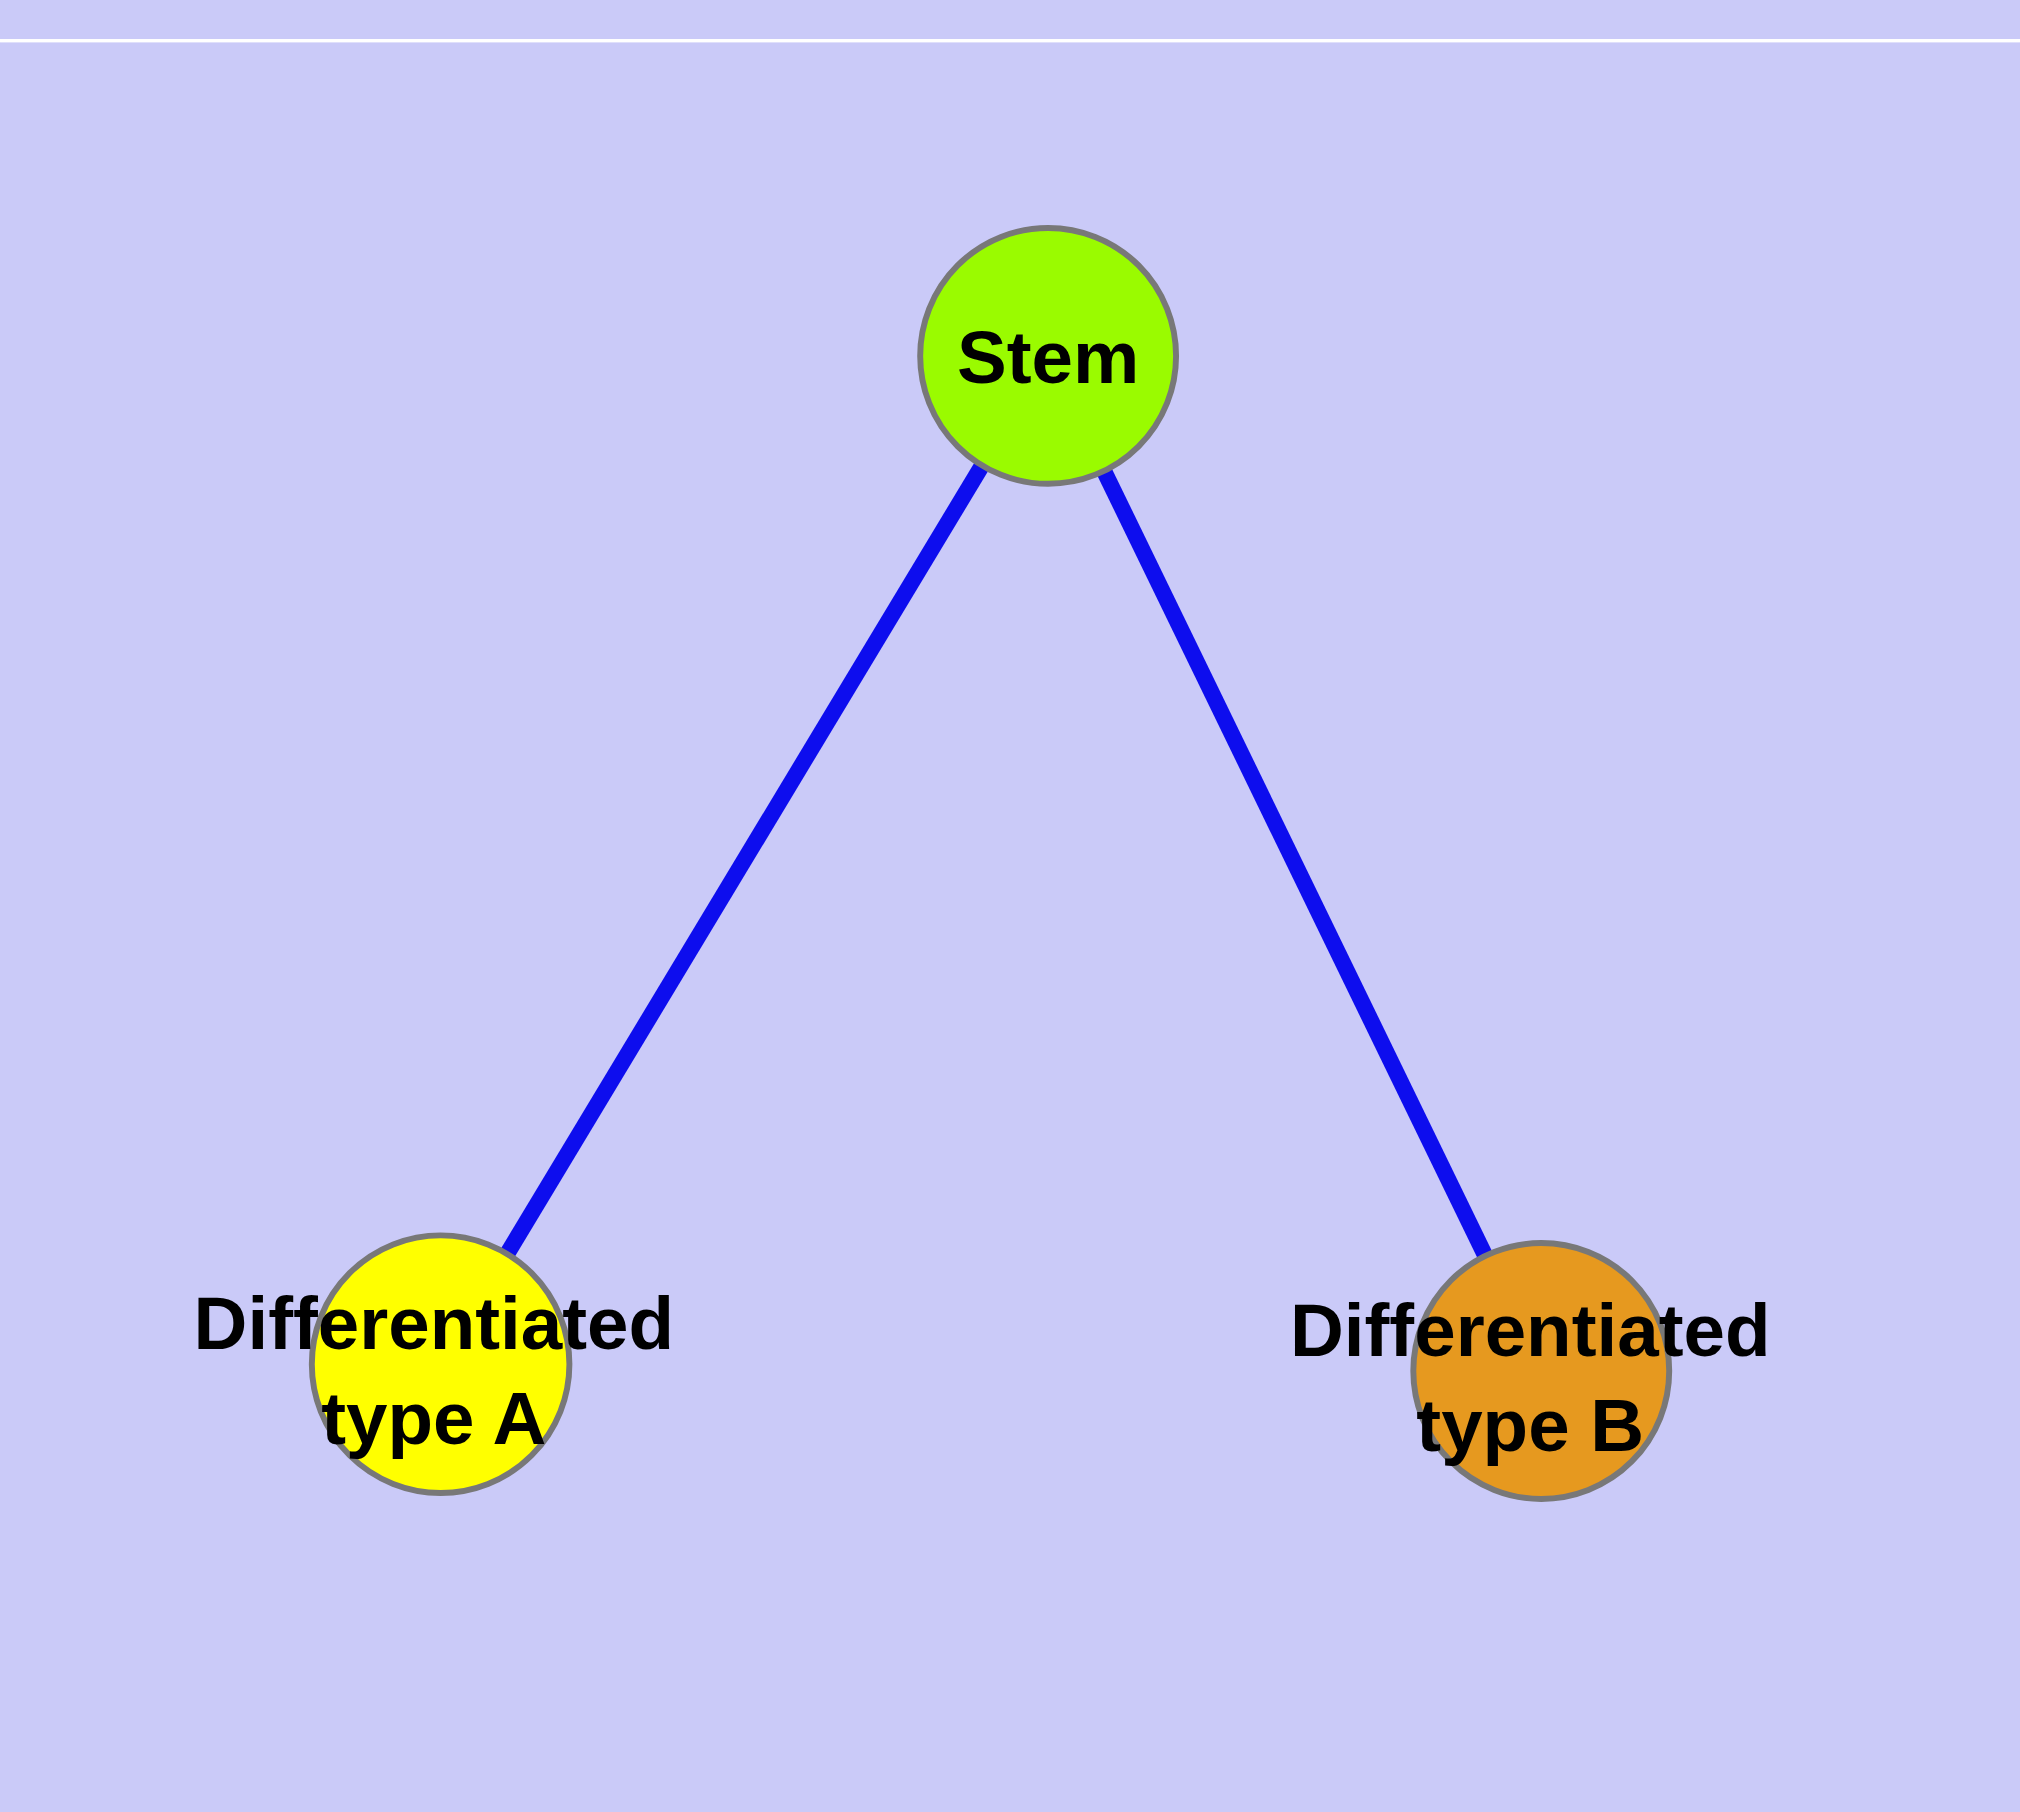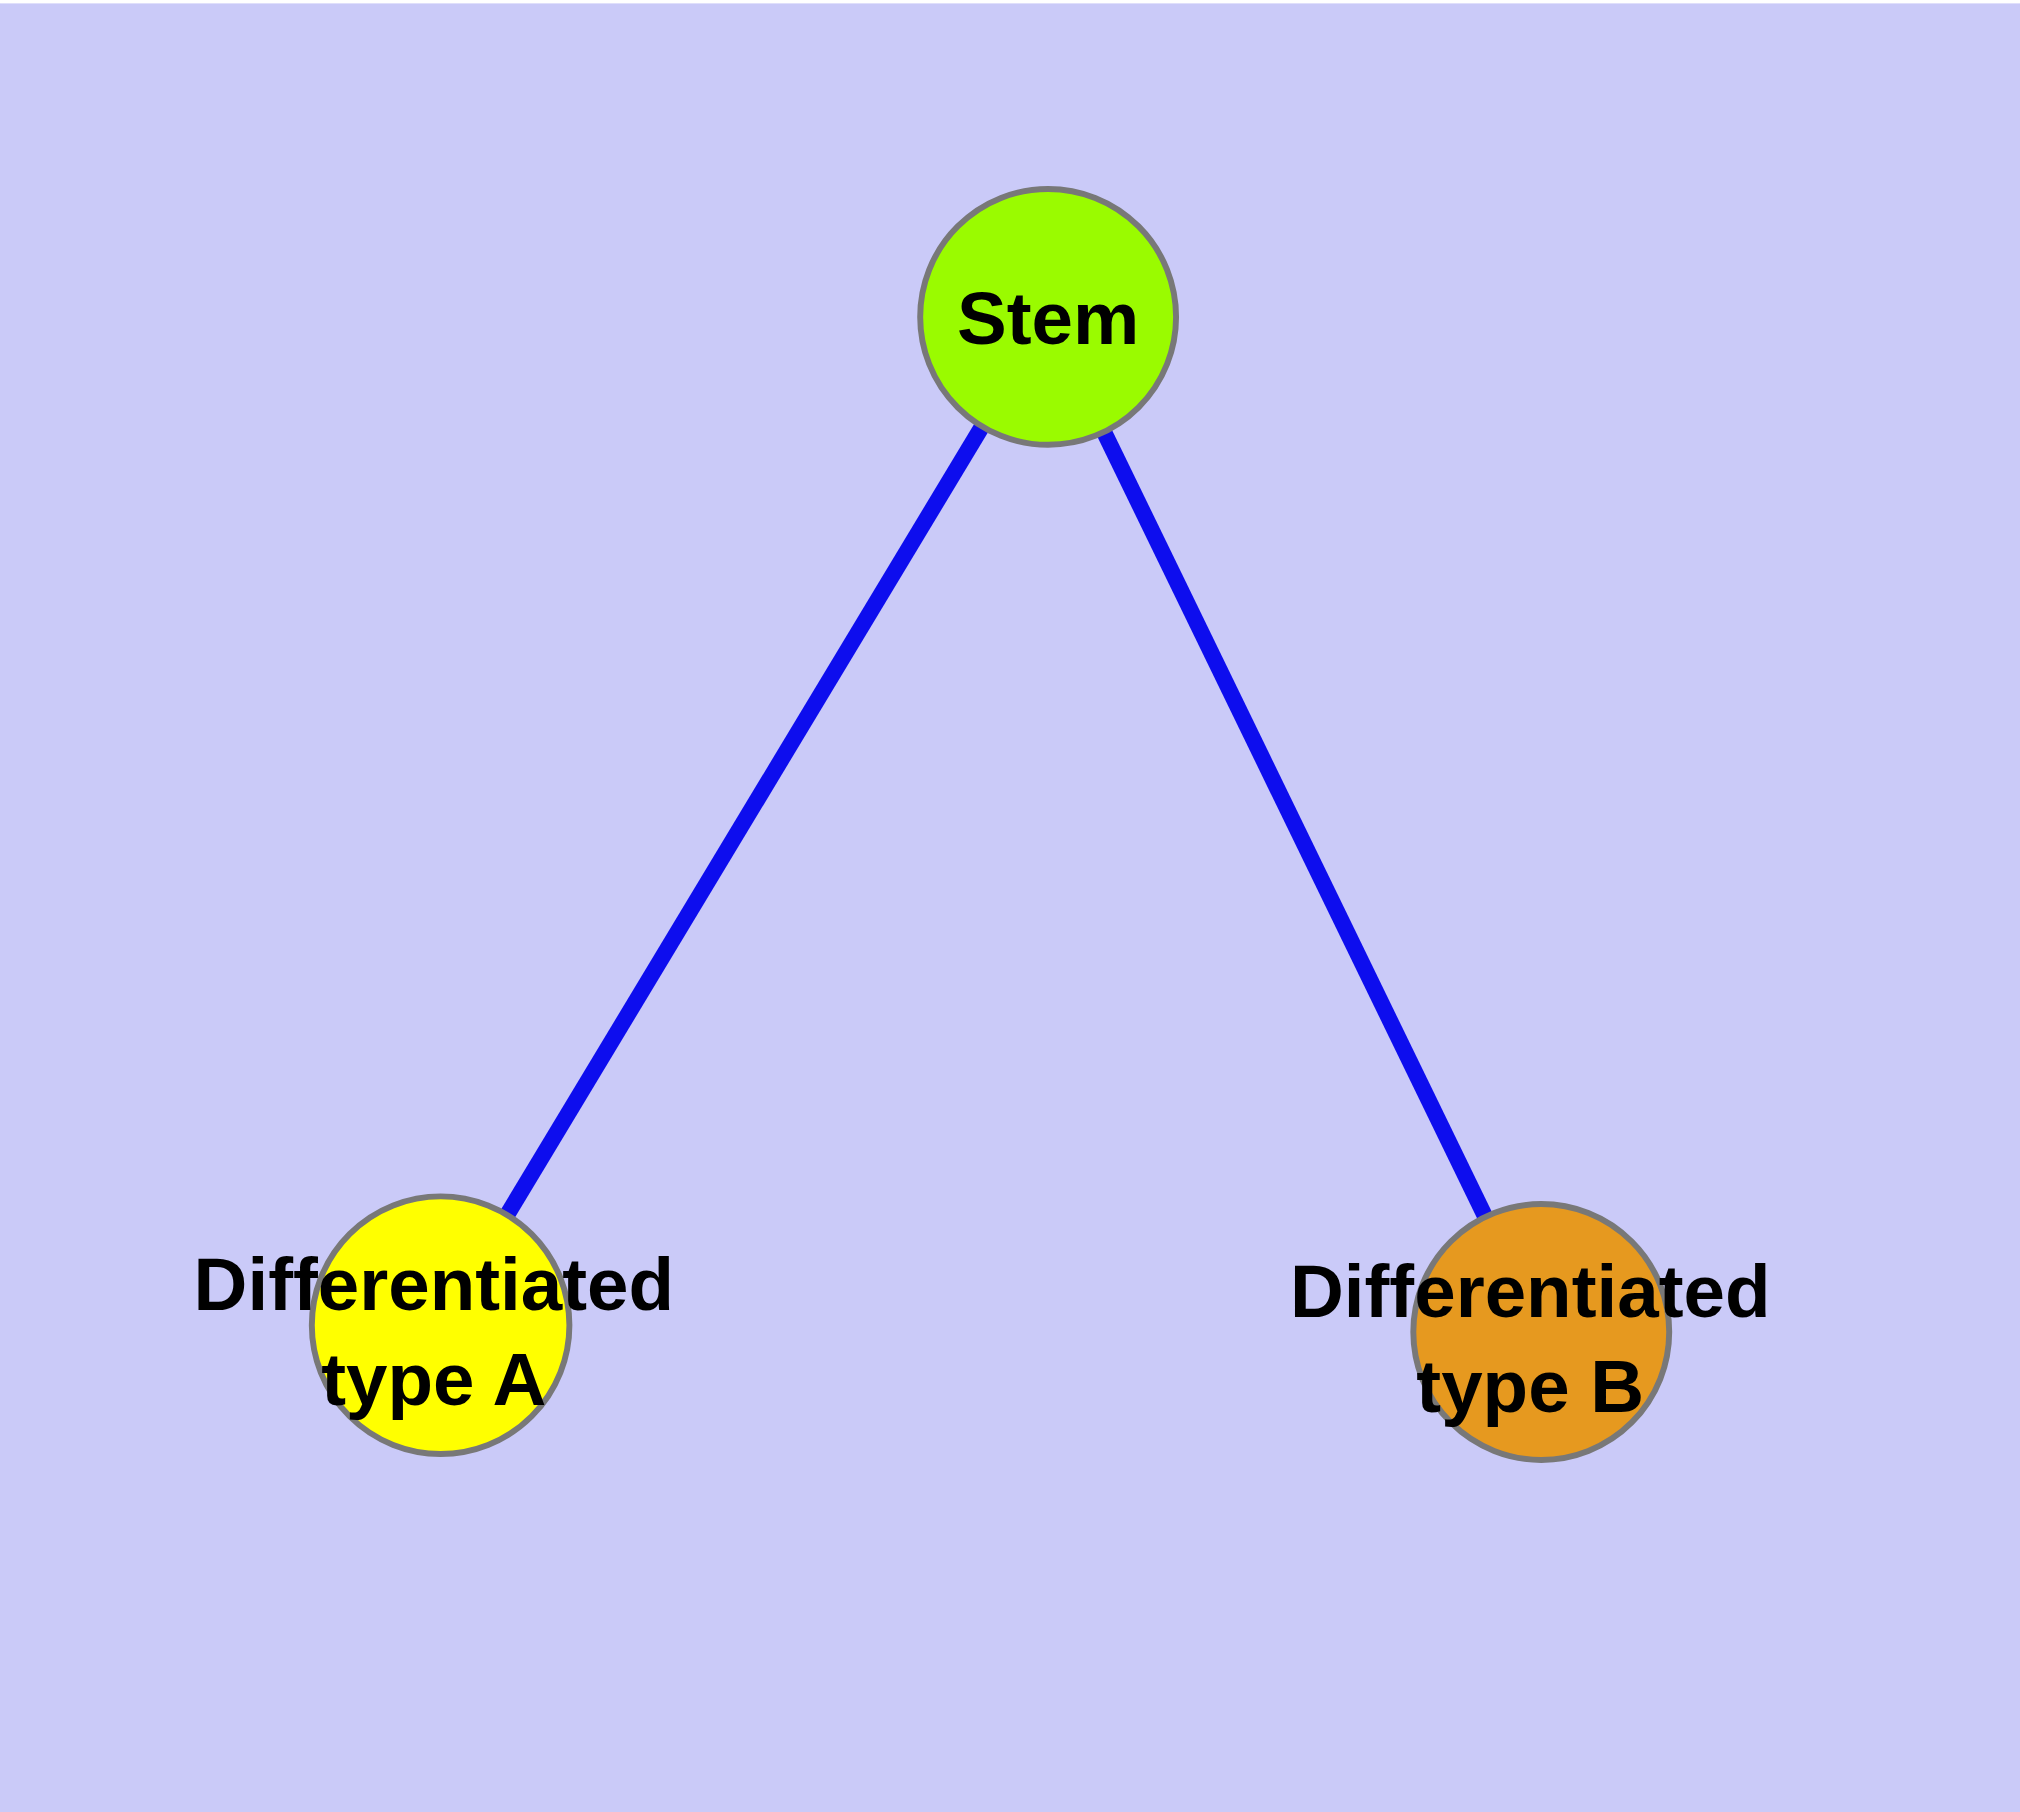--- a/index.html
+++ b/index.html
@@ -8,20 +8,21 @@
     width: 100%;
     height: 100%;
     background: #cacaf8;
     overflow: hidden;
   }
   .canvas {
     width: 2021px;
     height: 1496px;
     max-width: 100vw;
     position: relative;
+    margin-top: 39px;
   }
   .canvas svg {
     display: block;
     width: 100%;
     height: auto;
   }
   .node-label {
     font-family: "Liberation Sans", "DejaVu Sans", sans-serif;
     font-weight: bold;
     font-size: 88px;

